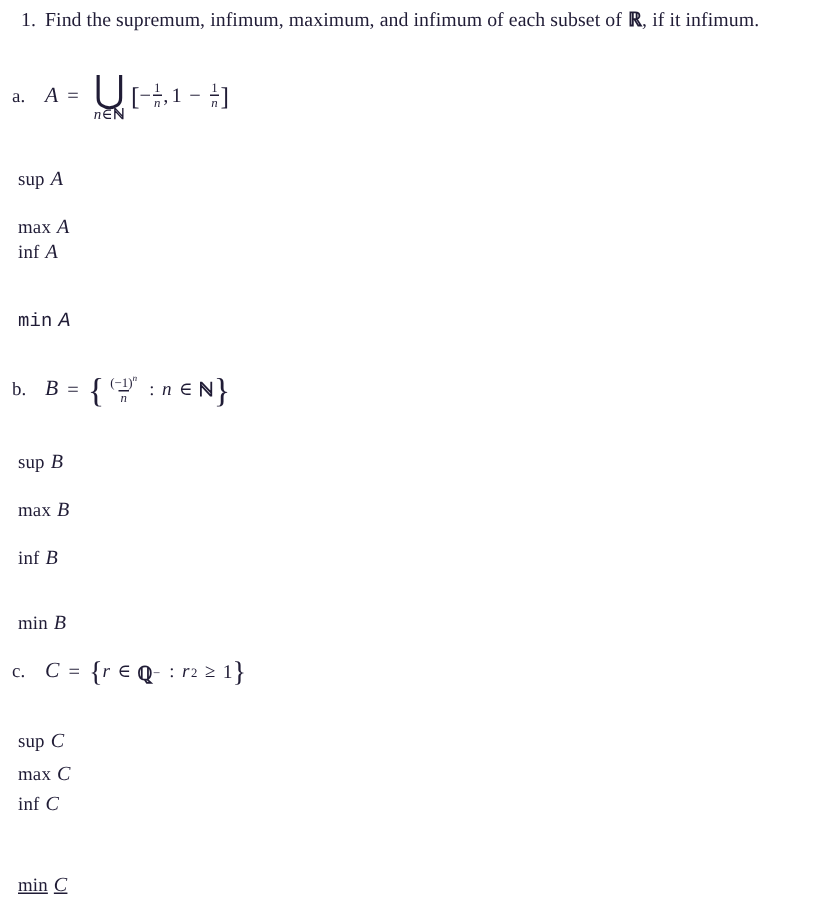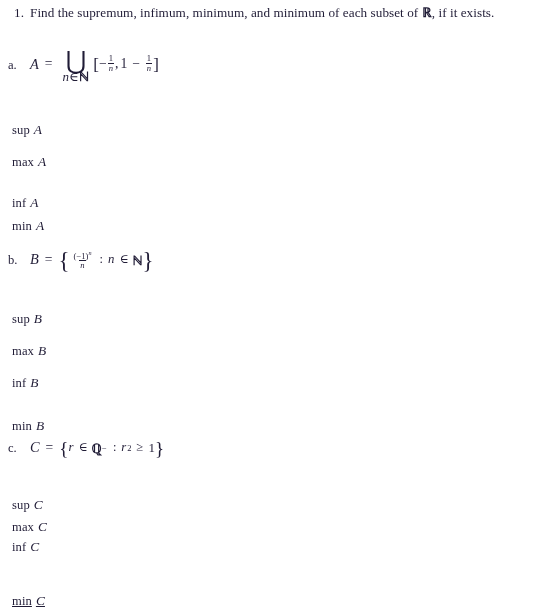--- a/index.html
+++ b/index.html
@@ -77,21 +77,21 @@
     margin: 0 4px;
     position: relative;
     top: 2px;
   }
   .bigop-sym {
     font-size: 25px;
     line-height: 21px;
     font-weight: 400;
   }
   .bigop-sub {
-    font-size: 13px;
+    font-size: 10px;
     line-height: 10px;
     margin-top: 1px;
     letter-spacing: 0.2px;
   }
 
   
   .frac {
     display: inline-flex;
     flex-direction: column;
     align-items: center;
@@ -163,38 +163,37 @@
   }
   .geq { margin: 0 5px; font-size: 12.5px; }
 
   
   .answer-label {
     position: absolute;
     left: 12px;
     font-size: 12.6px;
     white-space: nowrap;
     letter-spacing: 0.1px;
-    margin-top: 11px;
   }
   .op-name {
     font-style: normal;
   }
   .op-arg {
     font-style: italic;
     font-size: 13.4px;
     margin-left: 4px;
   }
 </style>
 </head>
 <body>
 
 <div class="page">
 
   <div class="problem-line">
-    <span class="problem-num">1.</span><span>Find the supremum, infimum, minimum, and minimum of each subset of</span><span class="bb" style="margin-left:4px;">ℝ</span><span>, if it exists.</span>
+    <span class="problem-num">1.</span><span>Find the supremum, infimum, maximum, and infimum of each subset of</span><span class="bb" style="margin-left:4px;">ℝ</span><span>, if it infimum.</span>
   </div>
 
   <div class="item" style="top:48px;">
     <span class="item-marker">a.</span>
     <span class="item-body">
       <span class="var">A</span>
       <span class="eq">=</span>
       <span class="bigop">
         <span class="bigop-sym">⋃</span>
         <span class="bigop-sub"><span style="font-style:italic;">n</span><span>∈</span><span class="bb">ℕ</span></span>
@@ -215,24 +214,24 @@
       <span class="brk">]</span>
     </span>
   </div>
 
   <div class="answer-label" style="top:111px;">
     <span class="op-name">sup</span><span class="op-arg">A</span>
   </div>
   <div class="answer-label" style="top:143px;text-align:center;">
     <span class="op-name">max</span><span class="op-arg">A</span>
   </div>
-  <div class="answer-label" style="top:184px;">
+  <div class="answer-label" style="top:160px;">
     <span class="op-name">inf</span><span class="op-arg">A</span>
   </div>
-  <div class="answer-label" style="top:207px;">
+  <div class="answer-label" style="top:207px;font-family:Liberation Mono, monospace;">
     <span class="op-name">min</span><span class="op-arg">A</span>
   </div>
 
   <div class="item" style="top:248px;">
     <span class="item-marker">b.</span>
     <span class="item-body">
       <span class="var">B</span>
       <span class="eq">=</span>
       <span class="brace">{</span>
       <span class="setbody">

